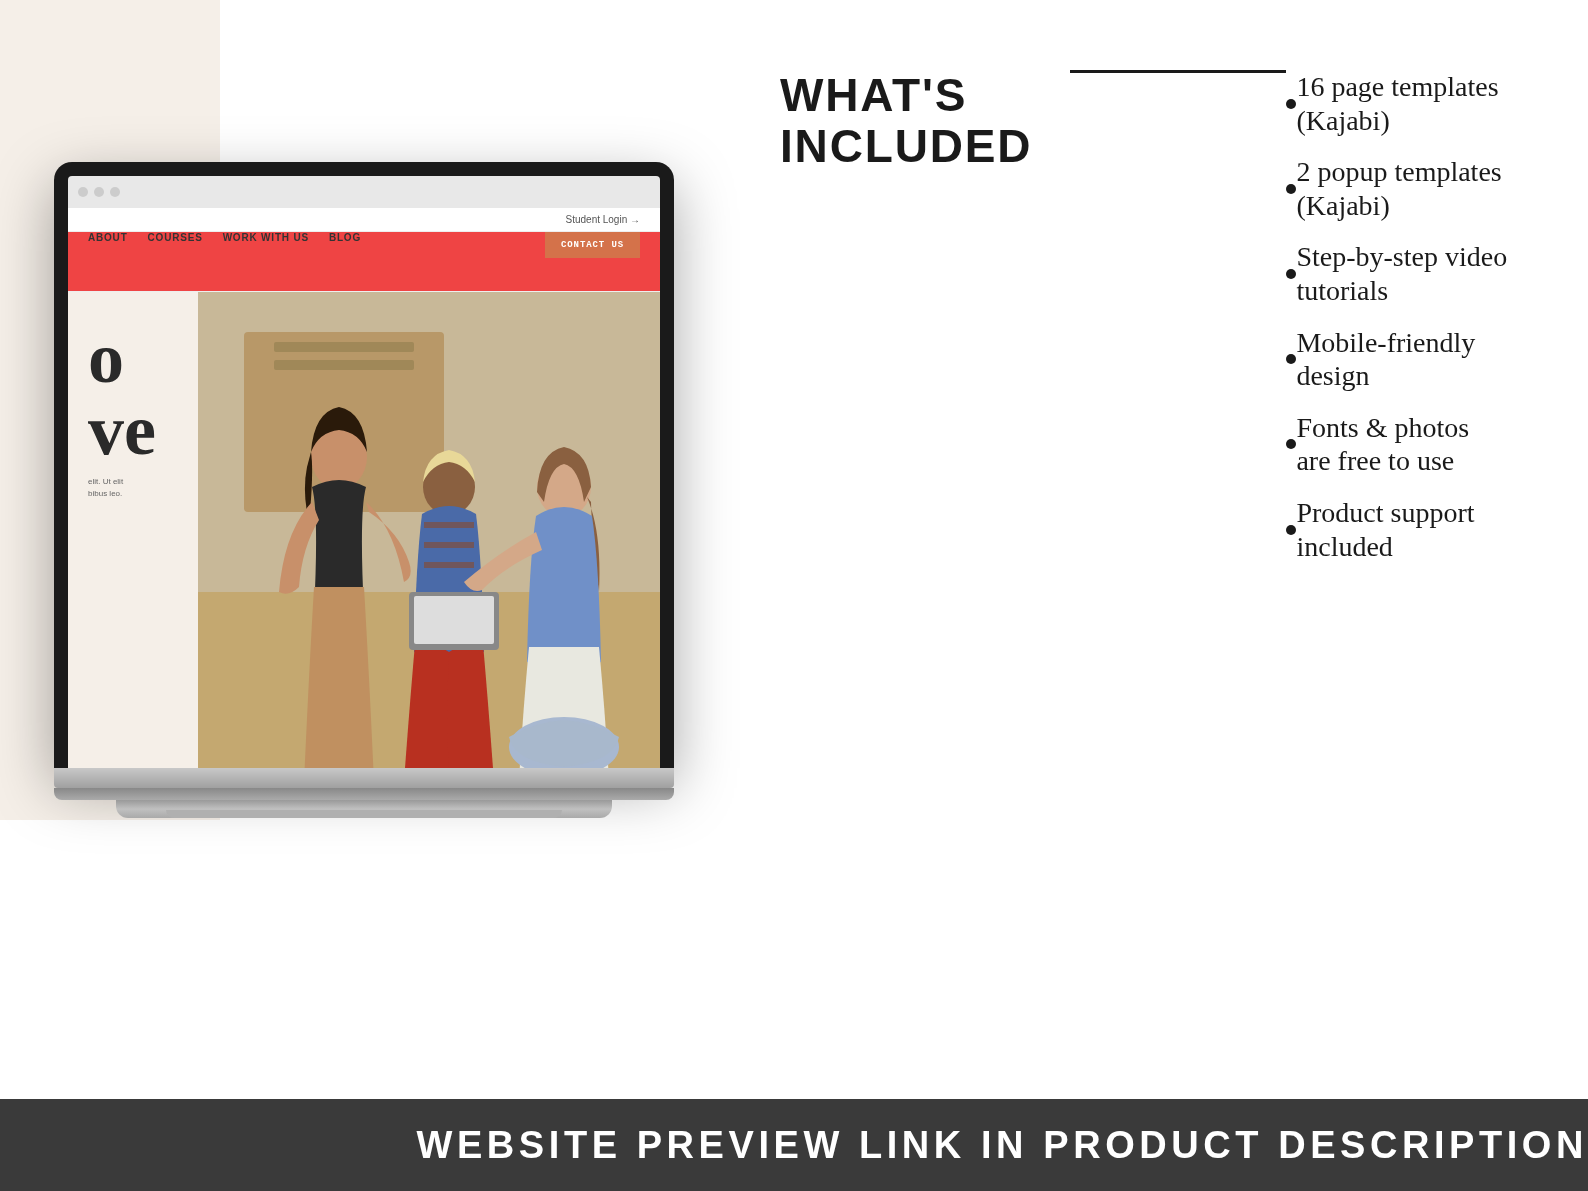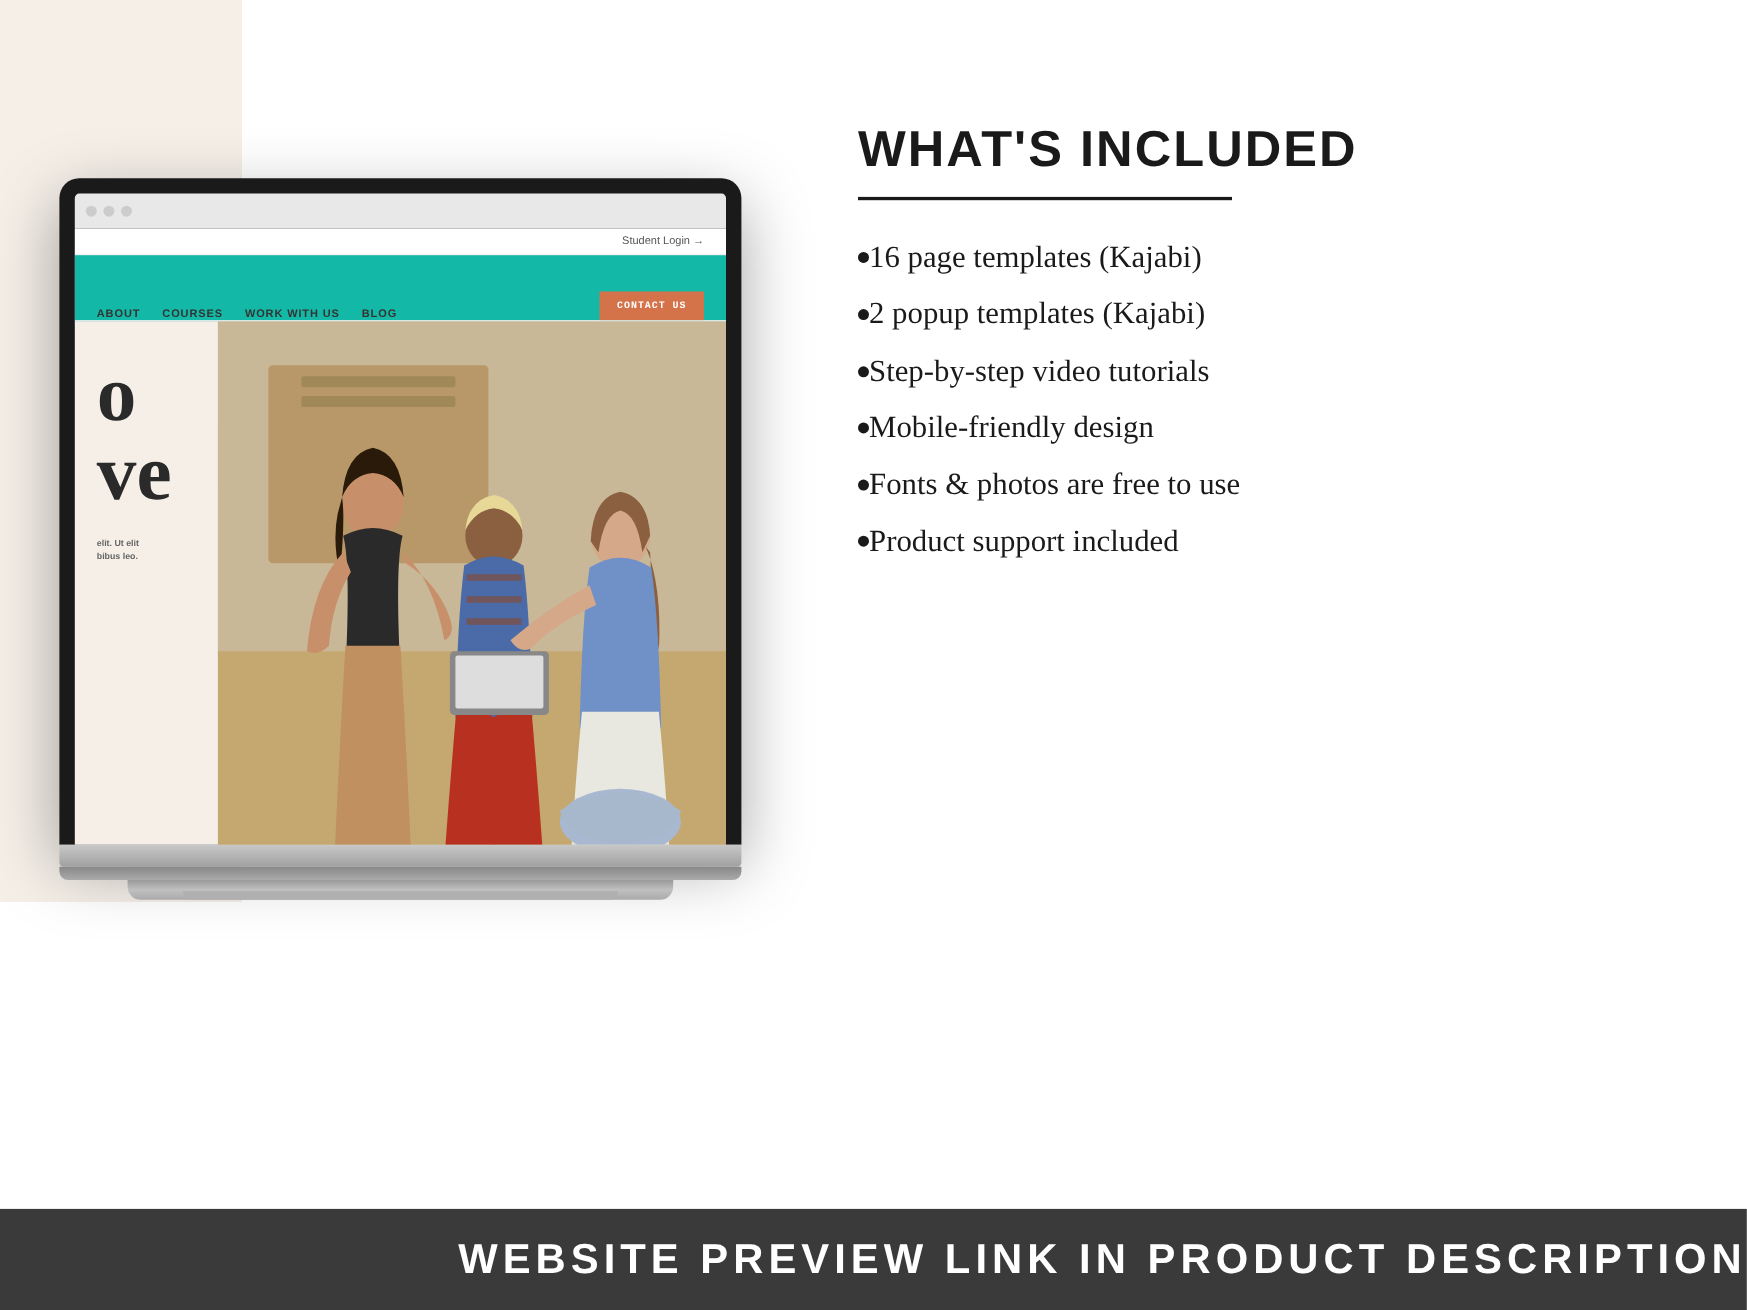--- a/index.html
+++ b/index.html
@@ -80,24 +80,24 @@
 
     
     .website-content {
       background: #f5efe8;
       overflow: hidden;
       height: 560px;
     }
 
     
     .site-nav {
-      background: #14b8a6;
+      background: #ef4444;
       padding: 0 20px;
       display: flex;
-      align-items: flex-end;
+      align-items: flex-start;
       justify-content: space-between;
       height: 60px;
       border-bottom: 1px solid #eee;
     }
 
     .site-nav-top {
       background: #ffffff;
       padding: 6px 20px;
       text-align: right;
       font-size: 10px;
@@ -150,24 +150,23 @@
       font-size: 72px;
       font-weight: 900;
       line-height: 1;
       color: #2a2a2a;
       font-family: Georgia, serif;
     }
 
     .hero-body {
       font-size: 8px;
       color: #666;
-      margin-top: 22px;
+      margin-top: 10px;
       line-height: 1.5;
       font-family: Arial, sans-serif;
-      font-weight: bold;
     }
 
     .hero-img-col {
       flex: 1;
       overflow: hidden;
     }
 
     
     .photo-sim {
       width: 100%;
@@ -219,23 +218,22 @@
       height: 8px;
       background: #b0b0b0;
       border-radius: 0 0 10px 10px;
     }
 
     
     .right-panel {
       flex: 1;
       padding: 70px 80px 40px 80px;
       display: flex;
-      flex-direction: column;
+      flex-direction: row;
       justify-content: flex-start;
-      margin-top: 40px;
     }
 
     .whats-included-title {
       font-family: 'Arial Black', Arial, sans-serif;
       font-size: 46px;
       font-weight: 900;
       letter-spacing: 0.04em;
       color: #1a1a1a;
       text-transform: uppercase;
       line-height: 1.1;

